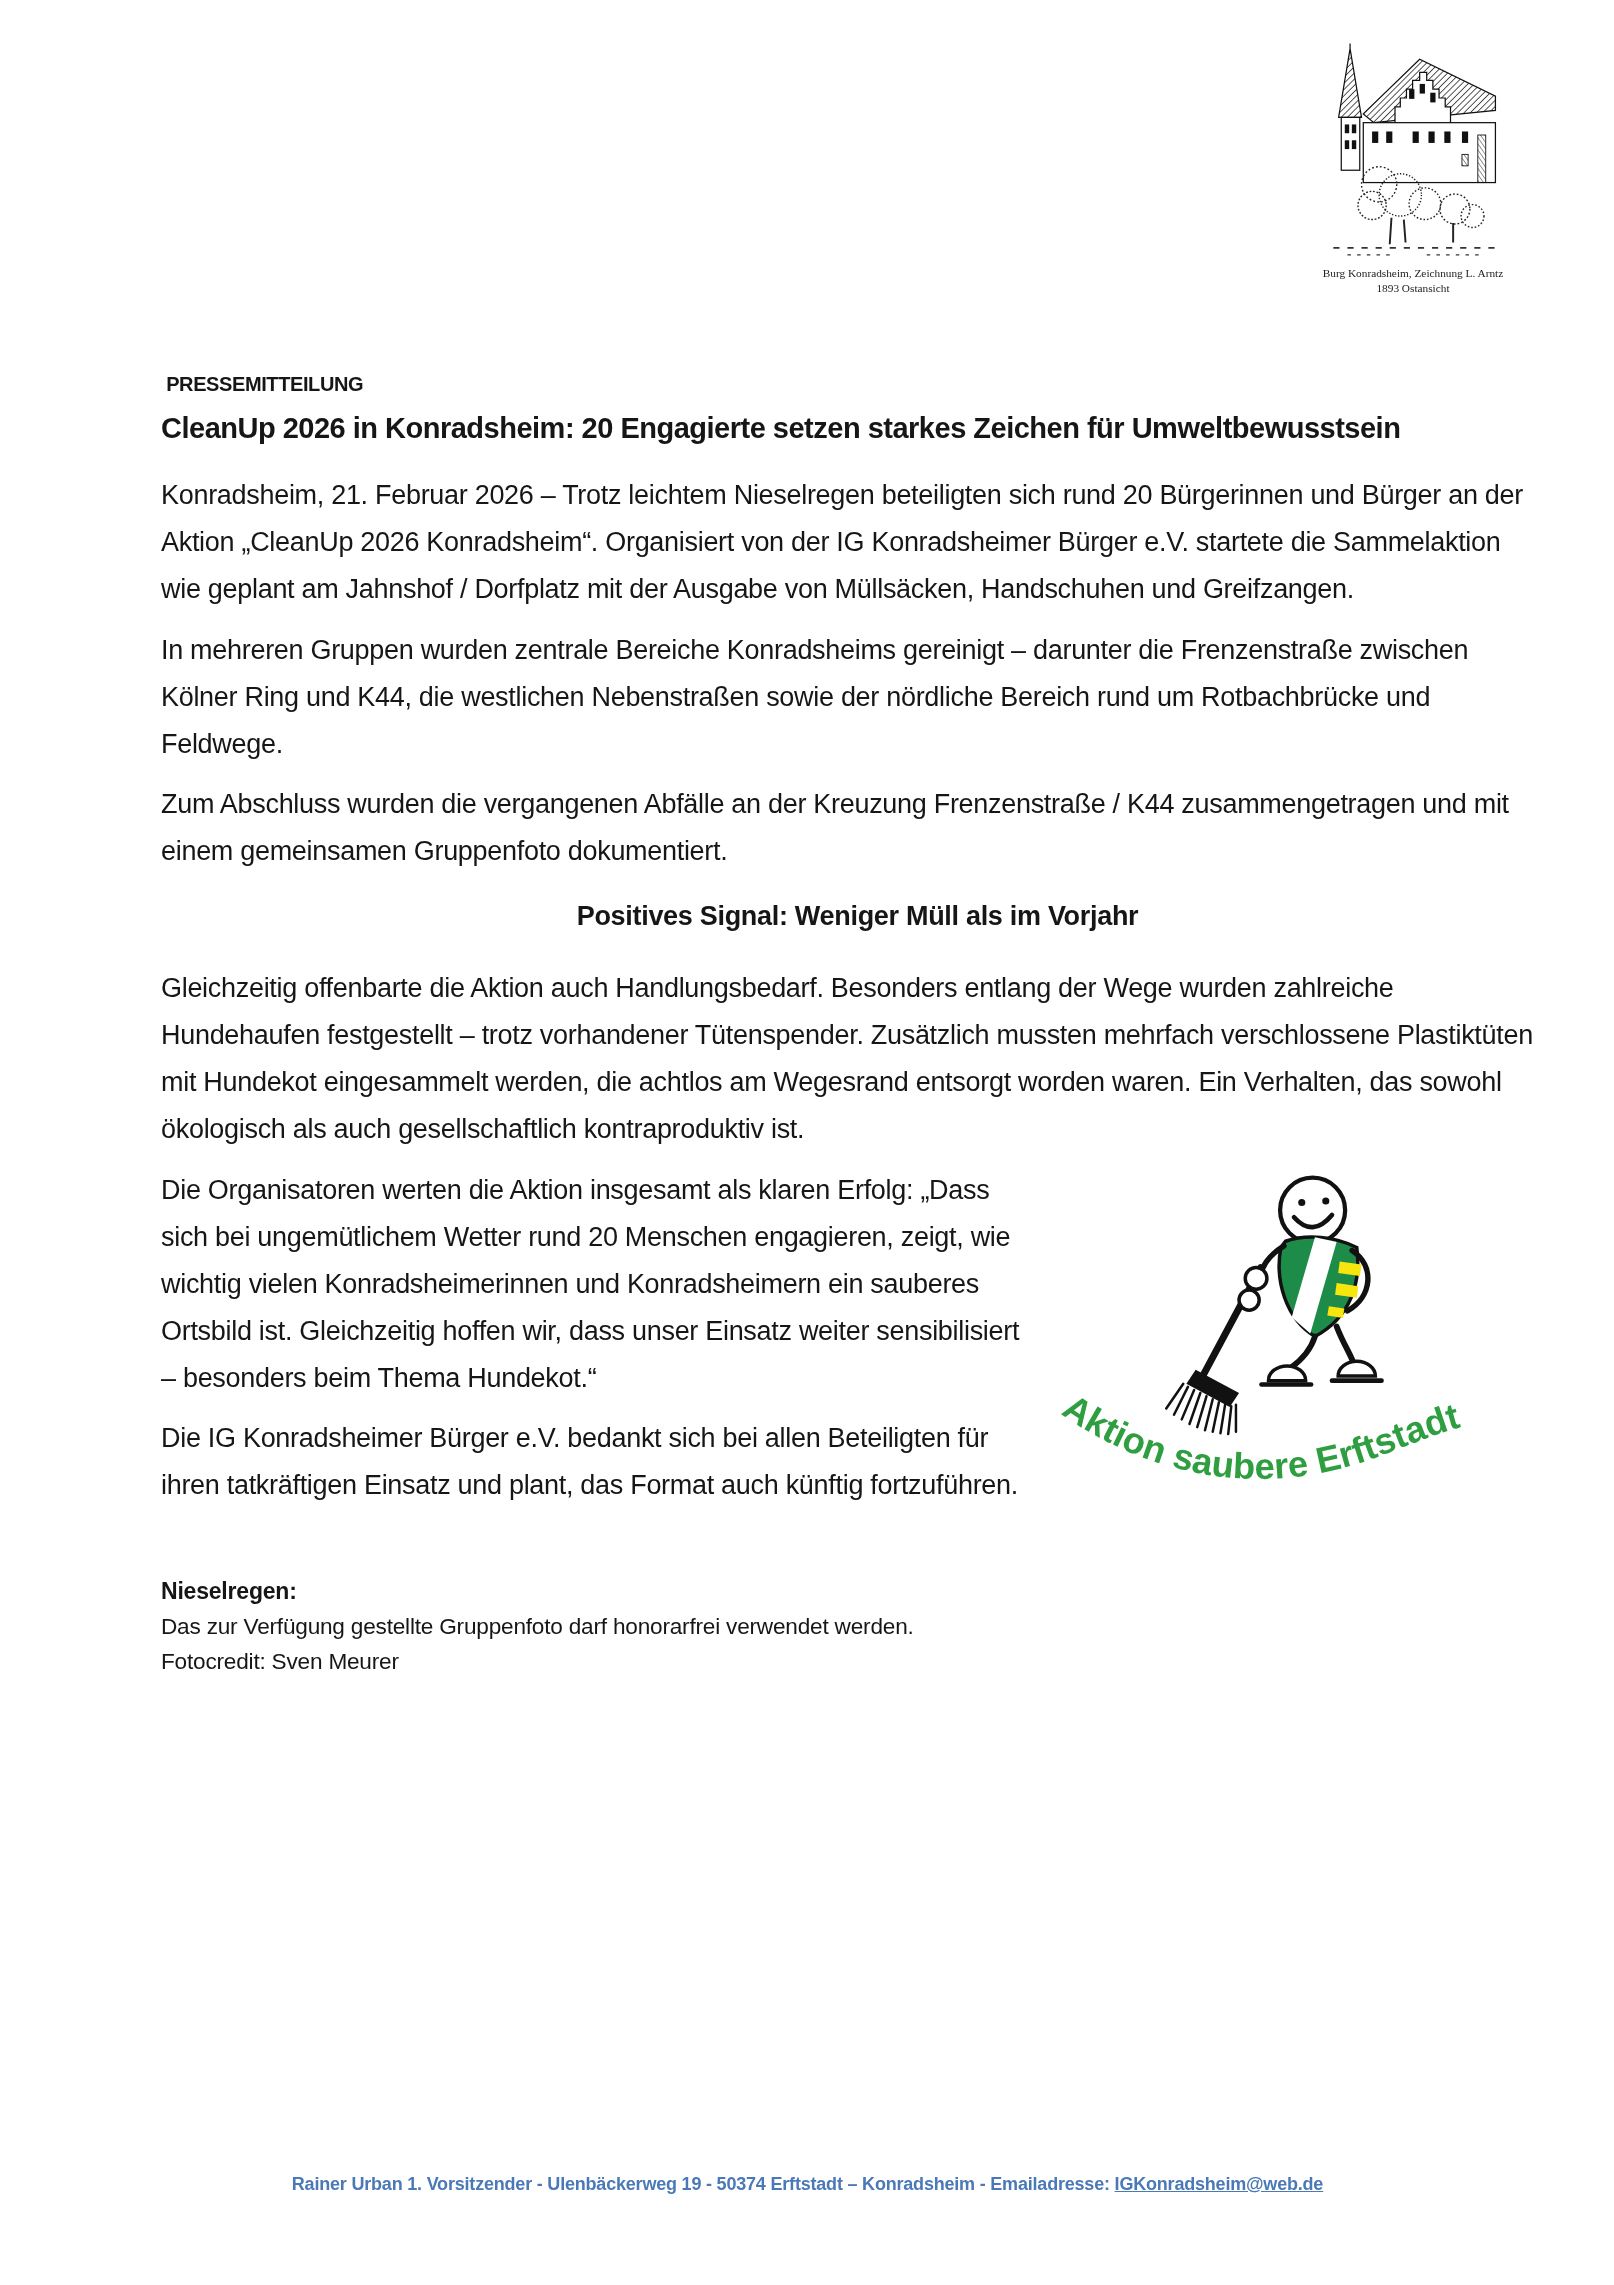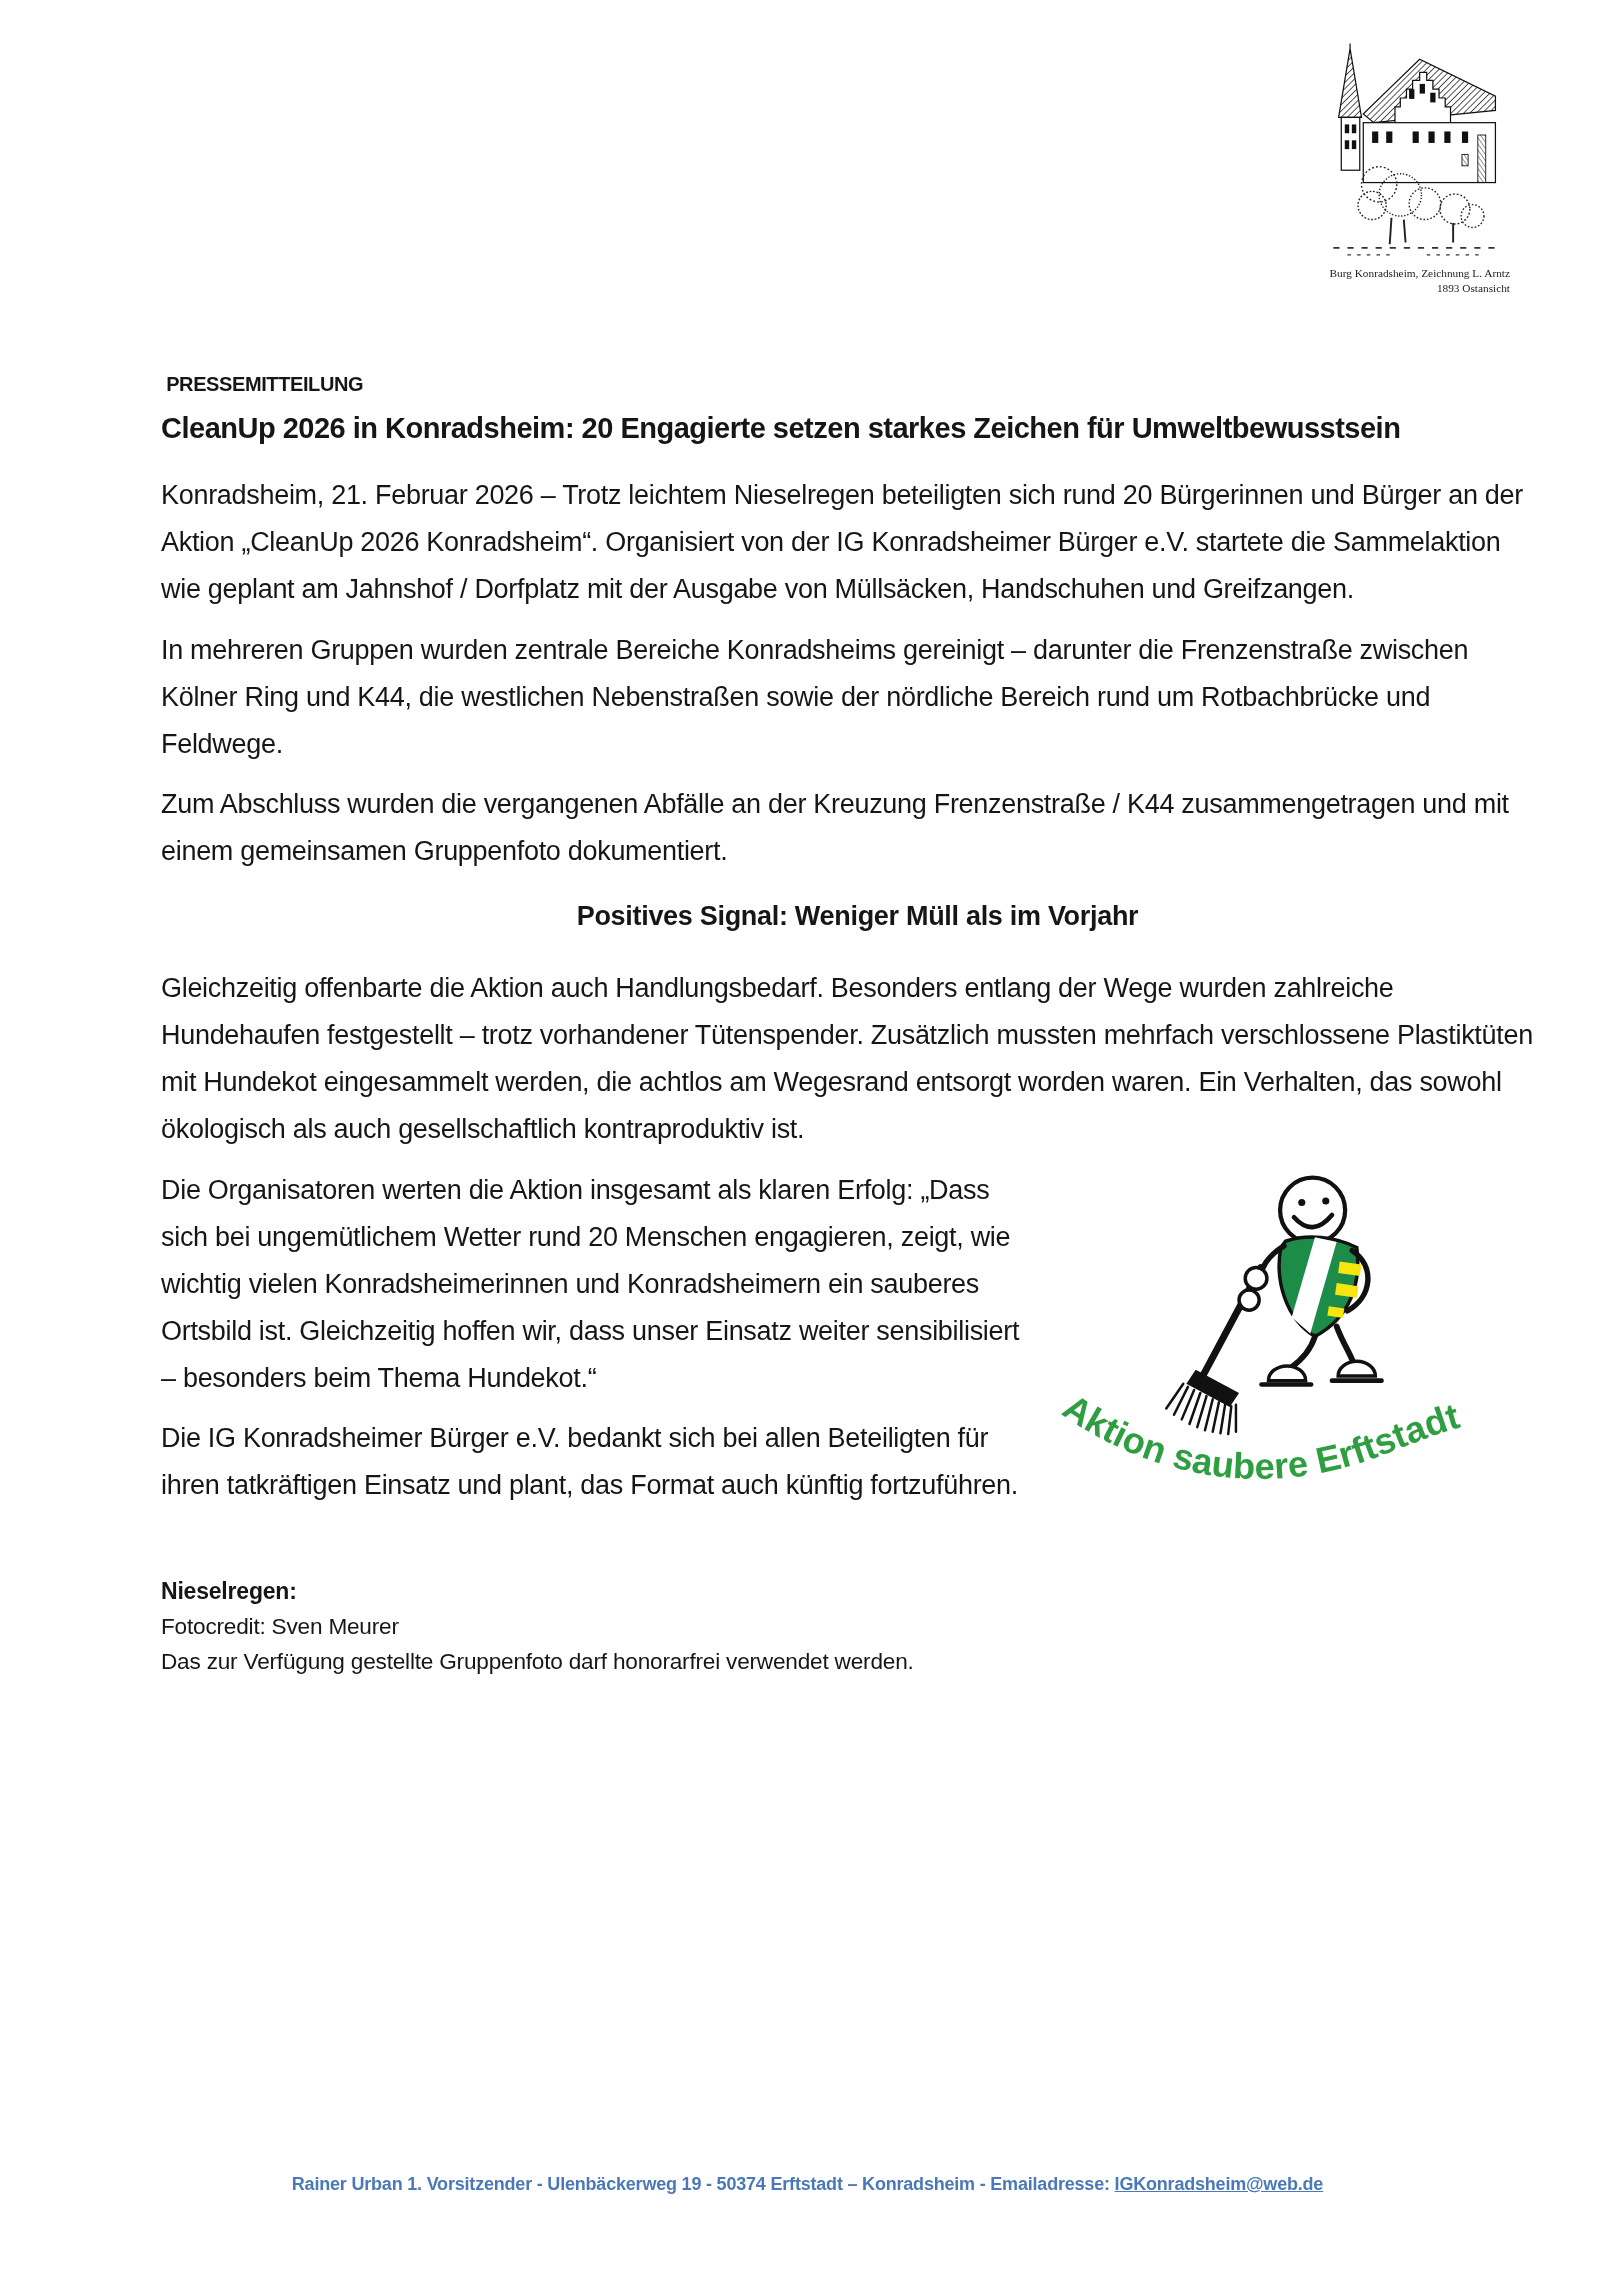--- a/index.html
+++ b/index.html
@@ -1,21 +1,21 @@
 <!DOCTYPE html>
 <html lang="de" style="font-size:14.5px"><head>
 <meta charset="utf-8">
 <title>Dokument</title>
 <style>
   html,body{margin:0;padding:0;background:#ffffff;}
   .page{position:relative;width:1615px;height:2285px;background:#ffffff;overflow:hidden;
         font-family:"Liberation Sans","DejaVu Sans",sans-serif;color:#161616;}
 
   
-  .masthead{position:absolute;left:1316px;top:43px;width:194px;text-align:right;}
+  .masthead{position:absolute;left:1316px;top:43px;width:194px;text-align:center;}
   .masthead svg{display:block;margin:0 auto;}
   .masthead-caption{font-family:"Liberation Serif","DejaVu Serif",serif;
         font-size:11.3px;line-height:1.35;color:#1c1c1c;margin-top:1.8px;}
 
   
   .content{position:absolute;left:161px;top:362px;width:1381px;}
   .kicker{font-weight:bold;font-size:20px;line-height:44px;letter-spacing:-0.4px;white-space:pre-wrap;}
   .headline{font-weight:bold;font-size:29px;line-height:45px;letter-spacing:-0.5px;}
   p.body{font-size:27px;line-height:47px;letter-spacing:-0.3px;margin:0 0 13.6px 0;}
   p.body.first{margin-top:21px;}
@@ -163,22 +163,22 @@
           <textPath href="#slogan-arc" startOffset="4">Aktion saubere Erftstadt</textPath>
         </text>
       </svg>
     </div>
 
     <p class="body">Die Organisatoren werten die Aktion insgesamt als klaren Erfolg: „Dass sich bei ungemütlichem Wetter rund 20 Menschen engagieren, zeigt, wie wichtig vielen Konradsheimerinnen und Konradsheimern ein sauberes Ortsbild ist. Gleichzeitig hoffen wir, dass unser Einsatz weiter sensibilisiert – besonders beim Thema Hundekot.“</p>
     <p class="body closing">Die IG Konradsheimer Bürger e.V. bedankt sich bei allen Beteiligten für ihren tatkräftigen Einsatz und plant, das Format auch künftig fortzuführen.</p>
 
     <div class="photo-note">
       <div class="label">Nieselregen:</div>
+      <div>Das zur Verfügung gestellte Gruppenfoto darf honorarfrei verwendet werden.</div>
       <div>Fotocredit: Sven Meurer</div>
-      <div>Das zur Verfügung gestellte Gruppenfoto darf honorarfrei verwendet werden.</div>
     </div>
   </div>
 
   <div class="footer">
     <span>Rainer Urban 1. Vorsitzender - Ulenbäckerweg 19 - 50374 Erftstadt – Konradsheim - Emailadresse: </span><a href="#">IGKonradsheim@web.de</a>
   </div>
 
 </div>
 
 

